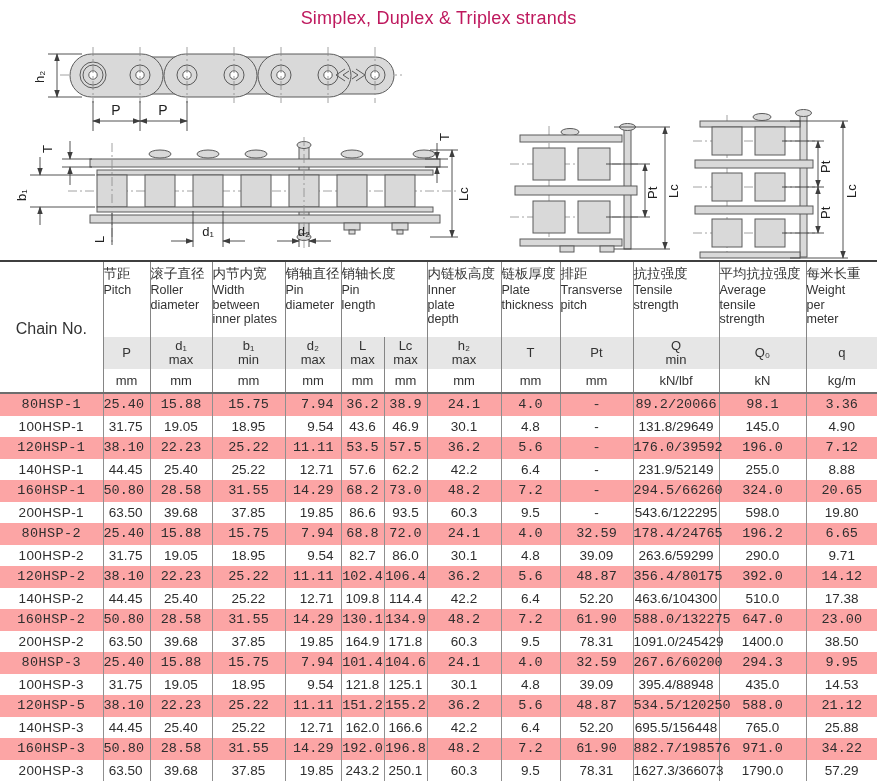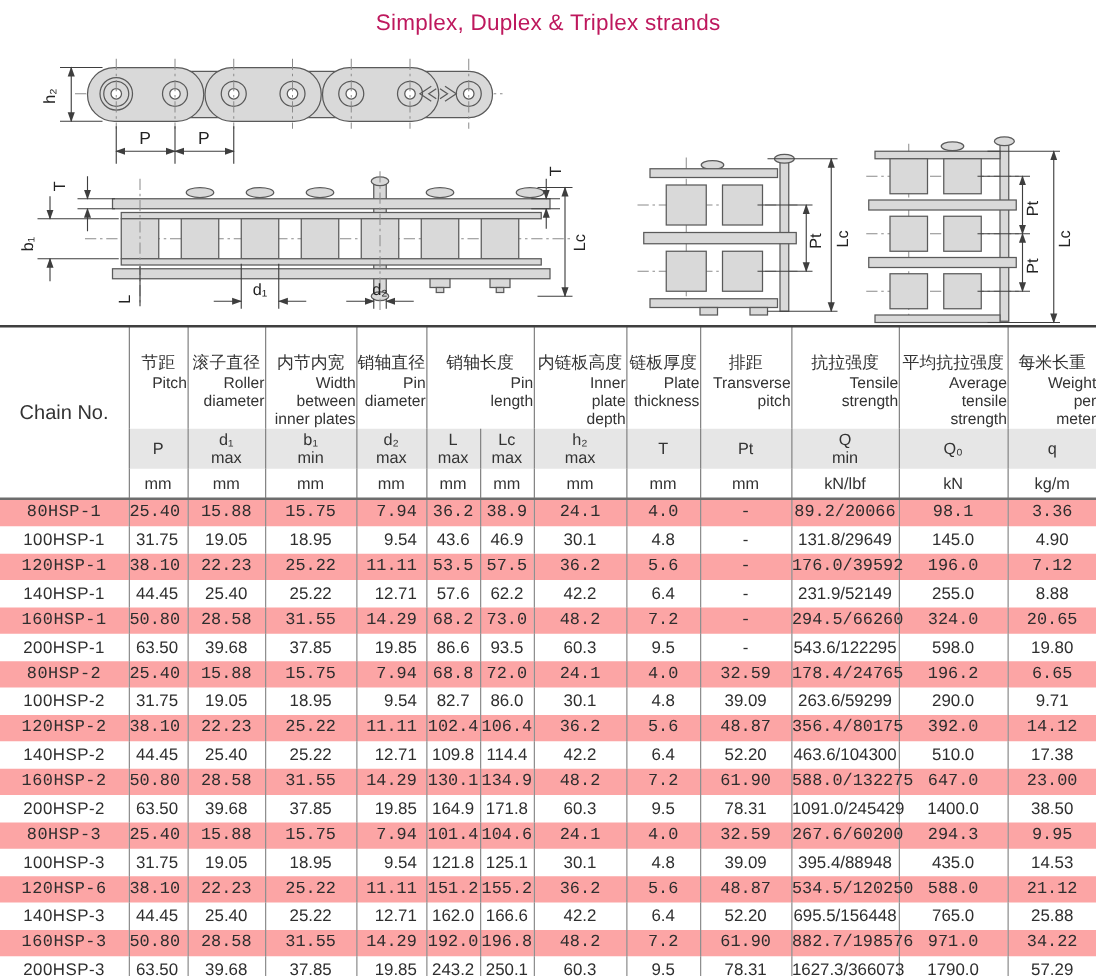--- a/index.html
+++ b/index.html
@@ -23,22 +23,22 @@
 
   table.spec{
     width:877px;border-collapse:collapse;table-layout:fixed;margin-top:1px;
     border-top:2px solid #3f3f3f;border-bottom:1px solid #9fb5b5;
   }
   th,td{font-weight:400;padding:0;}
   thead{border-bottom:2px solid #6d6d6d;}
   thead th{border-left:1px solid #858585;vertical-align:top;}
   thead th.chain-th{border-left:none;vertical-align:middle;font-size:16px;}
   .r-names th{height:72px;padding-top:3px;}
-  .cn{font-size:13.5px;line-height:18px;text-align:center;margin-top:16px;}
-  .en{font-size:12.5px;line-height:14.5px;text-align:right;white-space:pre-line;}
+  .cn{font-size:13.5px;line-height:18px;text-align:left;}
+  .en{font-size:12.5px;line-height:14.5px;text-align:left;white-space:pre-line;}
   .r-syms th{background:#e6e6e6;height:32px;vertical-align:middle;
              font-size:13px;line-height:14px;text-align:center;white-space:pre-line;}
   .r-units th{height:23px;vertical-align:middle;font-size:13px;text-align:center;}
   tbody td{
     height:21.5px;text-align:center;font-size:13.5px;color:#2e2e2e;
     border-left:1px solid #8f8f8f;
   }
   tbody td:first-child{border-left:none;letter-spacing:0.4px;}
   tbody tr.stripe{background:#fca5a5;font-family:Liberation Mono, monospace;}
   tbody td.al-r{text-align:right;padding-right:7px;}
@@ -562,21 +562,21 @@
         <td>121.8</td>
         <td>125.1</td>
         <td>30.1</td>
         <td>4.8</td>
         <td>39.09</td>
         <td>395.4/88948</td>
         <td>435.0</td>
         <td>14.53</td>
       </tr>
       <tr class="stripe">
-        <td>120HSP-6</td>
+        <td>120HSP-5</td>
         <td class="al-r">38.10</td>
         <td>22.23</td>
         <td>25.22</td>
         <td class="al-r">11.11</td>
         <td>151.2</td>
         <td>155.2</td>
         <td>36.2</td>
         <td>5.6</td>
         <td>48.87</td>
         <td>534.5/120250</td>

